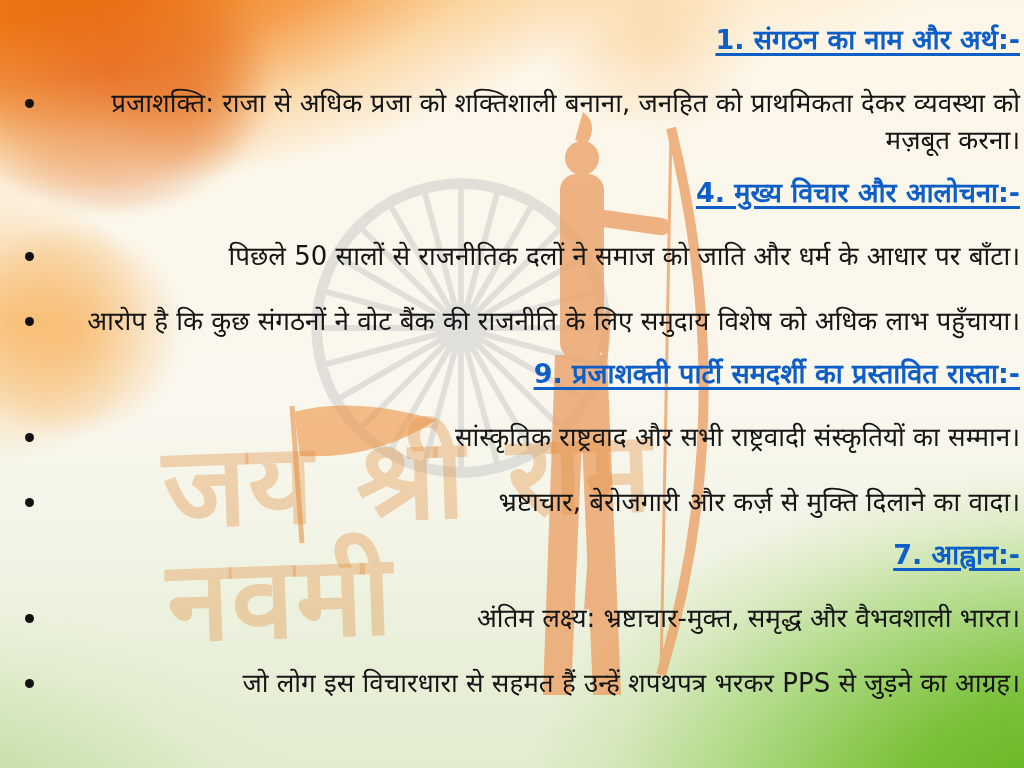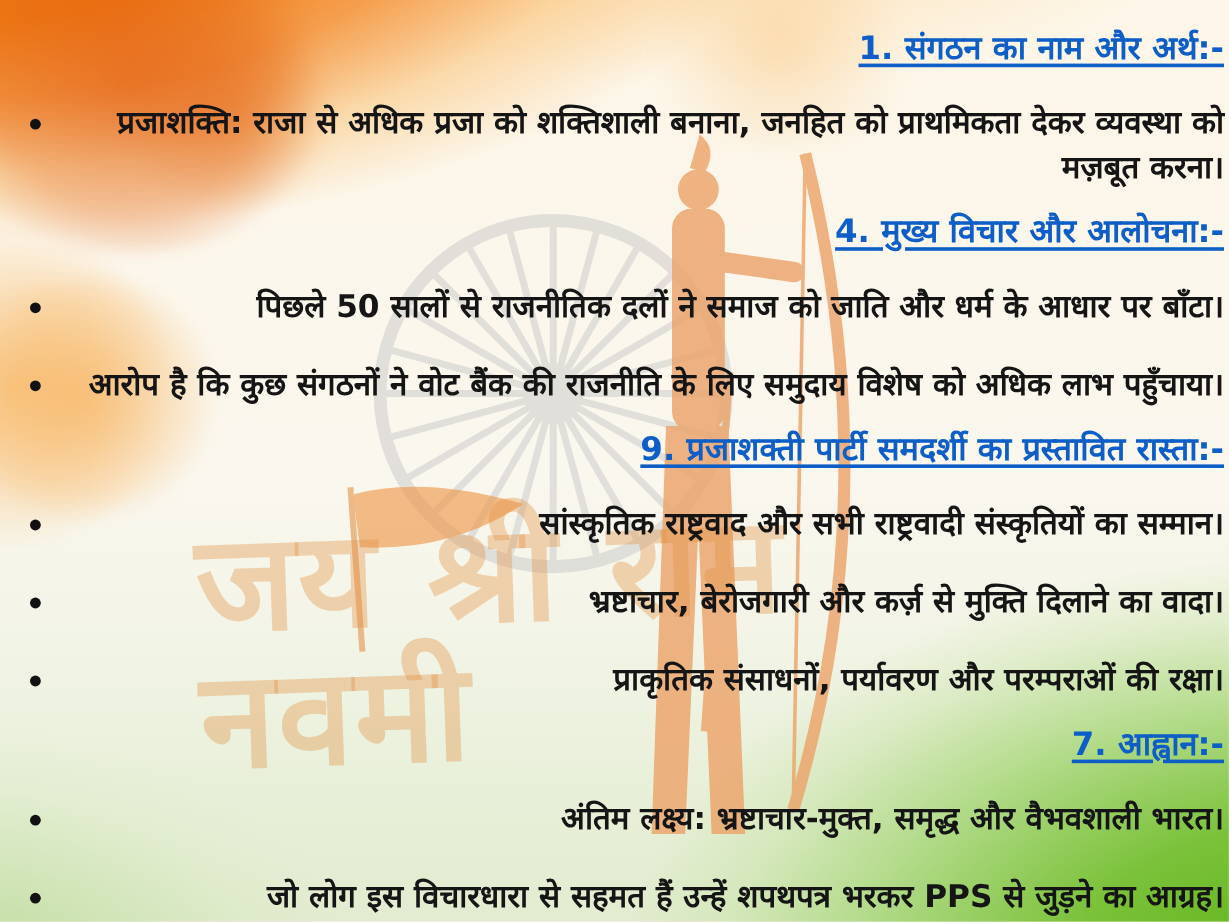--- a/index.html
+++ b/index.html
@@ -39,21 +39,21 @@
   .content{position:absolute;inset:0;z-index:2;padding:20px 4px 0 4px;box-sizing:border-box;text-align:right;}
   .section{margin-bottom:14px;}
   .heading{
     margin:0 0 7px 0;
     font-size:27px;font-weight:800;color:#0d5ec7;
     text-decoration:underline;text-decoration-thickness:2.5px;text-underline-offset:4px;
   }
   ul.bullets{margin:0;padding:0 0 0 46px;list-style:none;}
   ul.bullets li{
     position:relative;
-    font-size:26px;font-weight:700;color:#151515;
+    font-size:26px;font-weight:400;color:#151515;
     line-height:37px;margin-bottom:3px;max-width:975px;margin-top:28px;
   }
   ul.bullets li::before{
     content:"";position:absolute;left:-25px;top:14px;
     width:9px;height:9px;border-radius:50%;background:#111;
   }
 </style>
 </head>
 <body>
 
@@ -121,21 +121,20 @@
       <li>पिछले 50 सालों से राजनीतिक दलों ने समाज को जाति और धर्म के आधार पर बाँटा।</li>
       <li>आरोप है कि कुछ संगठनों ने वोट बैंक की राजनीति के लिए समुदाय विशेष को अधिक लाभ पहुँचाया।</li>
     </ul>
   </div>
 
   <div class="section">
     <h2 class="heading">9. प्रजाशक्ती पार्टी समदर्शी का प्रस्तावित रास्ता:-</h2>
     <ul class="bullets">
       <li>सांस्कृतिक राष्ट्रवाद और सभी राष्ट्रवादी संस्कृतियों का सम्मान।</li>
       <li>भ्रष्टाचार, बेरोजगारी और कर्ज़ से मुक्ति दिलाने का वादा।</li>
-      <li>प्राकृतिक संसाधनों, पर्यावरण और परम्पराओं की रक्षा।</li>
     </ul>
   </div>
 
   <div class="section">
     <h2 class="heading">7. आह्वान:-</h2>
     <ul class="bullets">
       <li>अंतिम लक्ष्य: भ्रष्टाचार-मुक्त, समृद्ध और वैभवशाली भारत।</li>
       <li>जो लोग इस विचारधारा से सहमत हैं उन्हें शपथपत्र भरकर PPS से जुड़ने का आग्रह।</li>
     </ul>
   </div>

